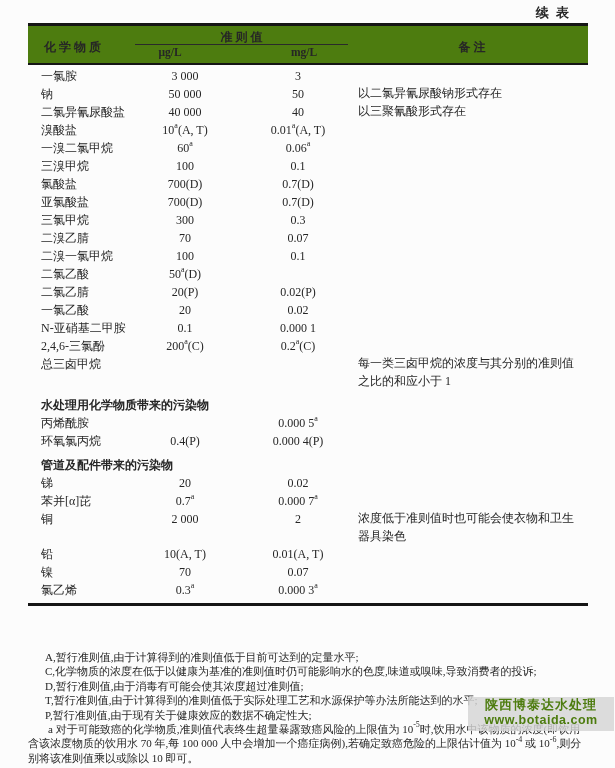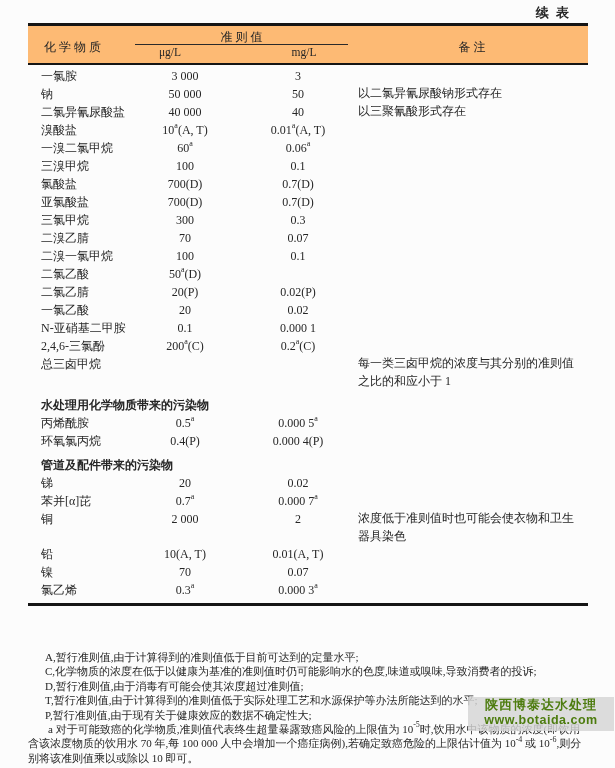--- a/index.html
+++ b/index.html
@@ -5,21 +5,21 @@
   html,body{margin:0;padding:0;}
   body{
     width:615px;height:768px;position:relative;overflow:hidden;
     background:#fcfcfc;color:#262626;
     font-family:"Liberation Serif","DejaVu Serif",serif;
   }
   .page{position:absolute;left:0;top:0;width:615px;height:768px;}
   .continued{position:absolute;top:4px;right:44px;font-size:13px;font-weight:bold;letter-spacing:2px;}
   .table{position:absolute;left:28px;top:23px;width:560px;}
   .rule-thick{height:2.5px;background:#151515;}
-  .thead{position:relative;height:37px;background:#fdba74;font-size:12px;}
+  .thead{position:relative;height:37px;background:#4d7c0f;font-size:12px;font-weight:bold;}
   .th-chem{position:absolute;left:16px;top:13px;}
   .th-guide{position:absolute;left:107px;width:213px;top:3px;text-align:center;}
   .th-underline{position:absolute;left:107px;width:213px;top:18.5px;height:1px;background:#2a2a2a;}
   .th-ug{position:absolute;left:92px;width:100px;top:20px;text-align:center;font-size:11.5px;}
   .th-mg{position:absolute;left:226px;width:100px;top:20px;text-align:center;font-size:11.5px;}
   .th-remark{position:absolute;left:330px;width:228px;top:13px;text-align:center;}
   .tbody{padding-top:2px;padding-bottom:4px;font-size:12px;}
   .row{position:relative;min-height:18px;line-height:18px;}
   .row.section{margin-top:6px;font-weight:bold;}
   .row .name{position:absolute;left:13px;top:0;white-space:nowrap;}
@@ -146,21 +146,20 @@
           <span class="name">总三卤甲烷</span>
           <span class="ug"></span>
           <span class="mg"></span>
           <div class="note">每一类三卤甲烷的浓度与其分别的准则值之比的和应小于 1</div>
         </div>
         <div class="row section">
           <span class="name">水处理用化学物质带来的污染物</span>
         </div>
         <div class="row">
           <span class="name">丙烯酰胺</span>
-          <span class="ug">0.5<sup>a</sup></span>
           <span class="mg">0.000 5<sup>a</sup></span>
         </div>
         <div class="row">
           <span class="name">环氧氯丙烷</span>
           <span class="ug">0.4(P)</span>
           <span class="mg">0.000 4(P)</span>
         </div>
         <div class="row section">
           <span class="name">管道及配件带来的污染物</span>
         </div>

